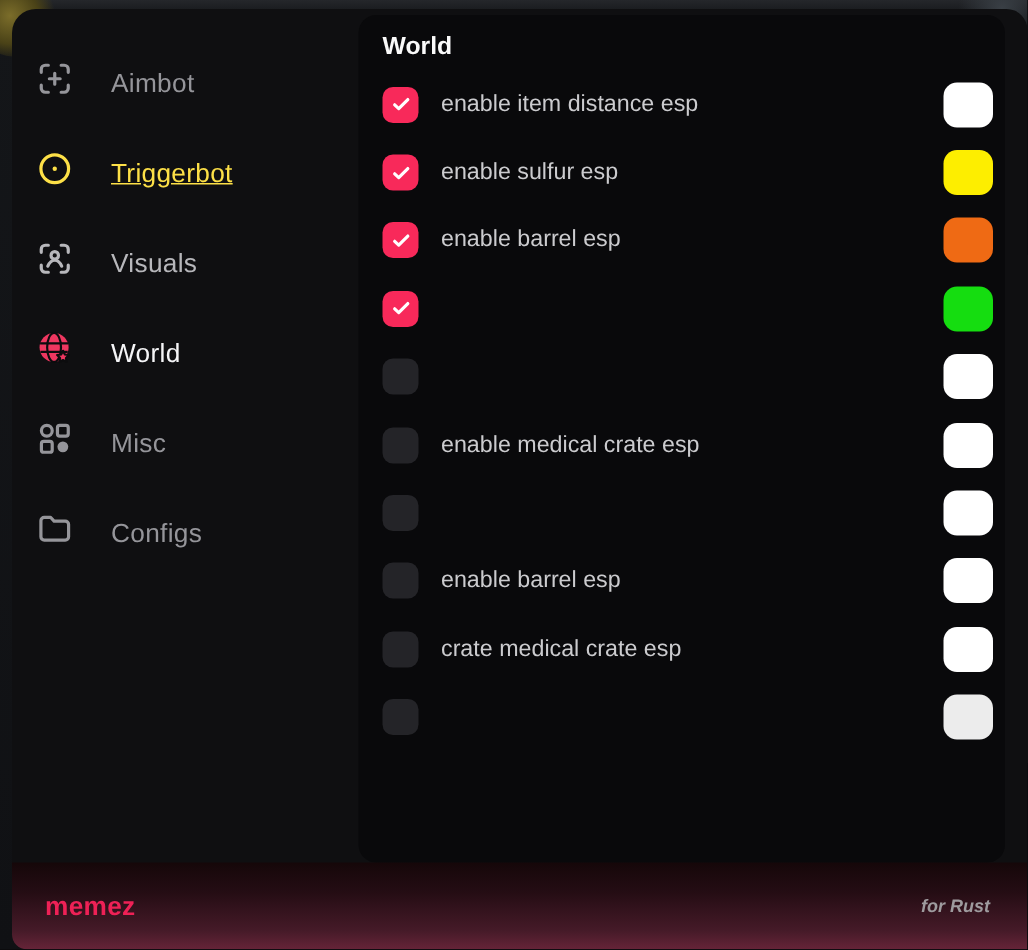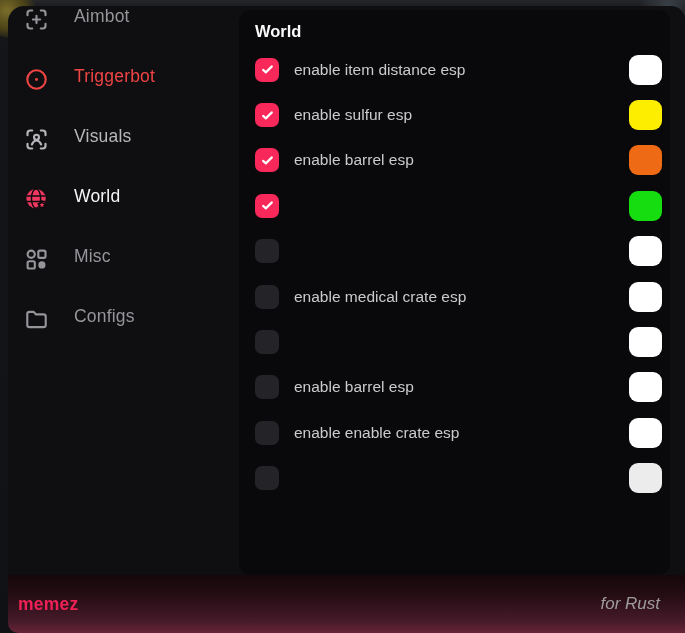--- a/index.html
+++ b/index.html
@@ -9,26 +9,26 @@
   .blob-olive{position:absolute;left:-16px;top:-12px;width:54px;height:50px;border-radius:50%;
          background:radial-gradient(circle at 42% 45%,#7b6d2a 0%,#4a4217 45%,rgba(20,19,10,0) 72%);}
   .corner-tr{position:absolute;right:-18px;top:-16px;width:70px;height:44px;border-radius:50%;
          background:radial-gradient(circle,#3a4046 0%,rgba(26,28,31,0) 70%);}
 
   .window{position:absolute;left:8px;top:6px;width:677px;height:627px;background:#0f0f11;
           border-radius:16px 14px 0 10px;overflow:hidden;}
 
   
   .sidebar{position:absolute;left:0;top:0;width:226px;display:flex;flex-direction:column;}
-  .side-item{height:60px;display:flex;align-items:flex-start;padding-left:15px;gap:24px;cursor:pointer;}
+  .side-item{height:60px;display:flex;align-items:flex-end;padding-left:15px;gap:24px;cursor:pointer;}
   .side-icon{width:27px;height:27px;flex:none;display:flex;align-items:center;justify-content:center;}
   .side-icon svg{width:27px;height:27px;display:block;}
   .side-label{font-size:17.5px;letter-spacing:.2px;}
   .side-item.muted{color:#95959a;}
-  .side-item.dim{color:#ef4444;}
+  .side-item.dim{color:#fde047;text-decoration:underline;}
   .side-item.light{color:#b7b7bb;}
   .side-item.active{color:#f5f5f7;}
   .side-item.active .side-icon{color:#ef3760;}
 
   
   .panel{position:absolute;left:231px;top:4px;width:431px;height:565px;background:#09090b;
          border-radius:12px;overflow:hidden;}
   .panel-title{position:absolute;top:12px;left:16px;font-size:16.5px;font-weight:700;color:#fafafa;}
   .rows{position:absolute;top:37px;left:16px;width:407px;}
   .row{height:45.4px;display:flex;align-items:center;}
@@ -37,23 +37,23 @@
   .row.checked .checkbox{background:var(--accent,#f8295a);}
   .row:not(.checked) .checkbox svg{display:none;}
   .row-label{margin-left:15px;font-size:15.5px;color:#cbcbce;white-space:nowrap;}
   .swatch{margin-left:auto;width:33px;height:30px;border-radius:9px;flex:none;cursor:pointer;}
   .fade{position:absolute;left:0;right:0;bottom:0;height:16px;pointer-events:none;
         background:linear-gradient(180deg,rgba(9,9,11,0) 0%,rgba(9,9,11,.95) 100%);}
 
   
   .footer{position:absolute;left:0;right:0;bottom:0;height:58px;
           background:linear-gradient(180deg,#150709 0%,#250d14 35%,#451a28 78%,#662438 100%);
-          display:flex;align-items:center;justify-content:space-between;padding:0 25px 0 10px;box-sizing:border-box;}
+          display:flex;align-items:center;justify-content:space-between;padding:0 25px 0 22px;box-sizing:border-box;}
   .brand{color:#ee2156;font-weight:700;font-size:17.5px;letter-spacing:.2px;}
-  .brand-suffix{color:#9e9b9e;font-style:italic;font-weight:400;font-size:17px;}
+  .brand-suffix{color:#9e9b9e;font-style:italic;font-weight:700;font-size:12px;}
 </style>
 </head>
 <body>
 
 <div class="stage">
   <div class="blob-olive"></div>
   <div class="corner-tr"></div>
 
   <div class="window">
 
@@ -204,21 +204,21 @@
             </span>
             <span class="row-label">enable barrel esp</span>
             <span class="swatch" style="background: rgb(255, 255, 255);"></span>
           </div>
 
 
           <div class="row unchecked">
             <span class="checkbox">
               
             </span>
-            <span class="row-label">enable enable crate esp</span>
+            <span class="row-label">crate medical crate esp</span>
             <span class="swatch" style="background: rgb(255, 255, 255);"></span>
           </div>
 
           <div class="row unchecked partial">
             <span class="checkbox">
               
             </span>
             <span class="row-label"></span>
             <span class="swatch" style="background: rgb(236, 236, 236);"></span>
           </div>

